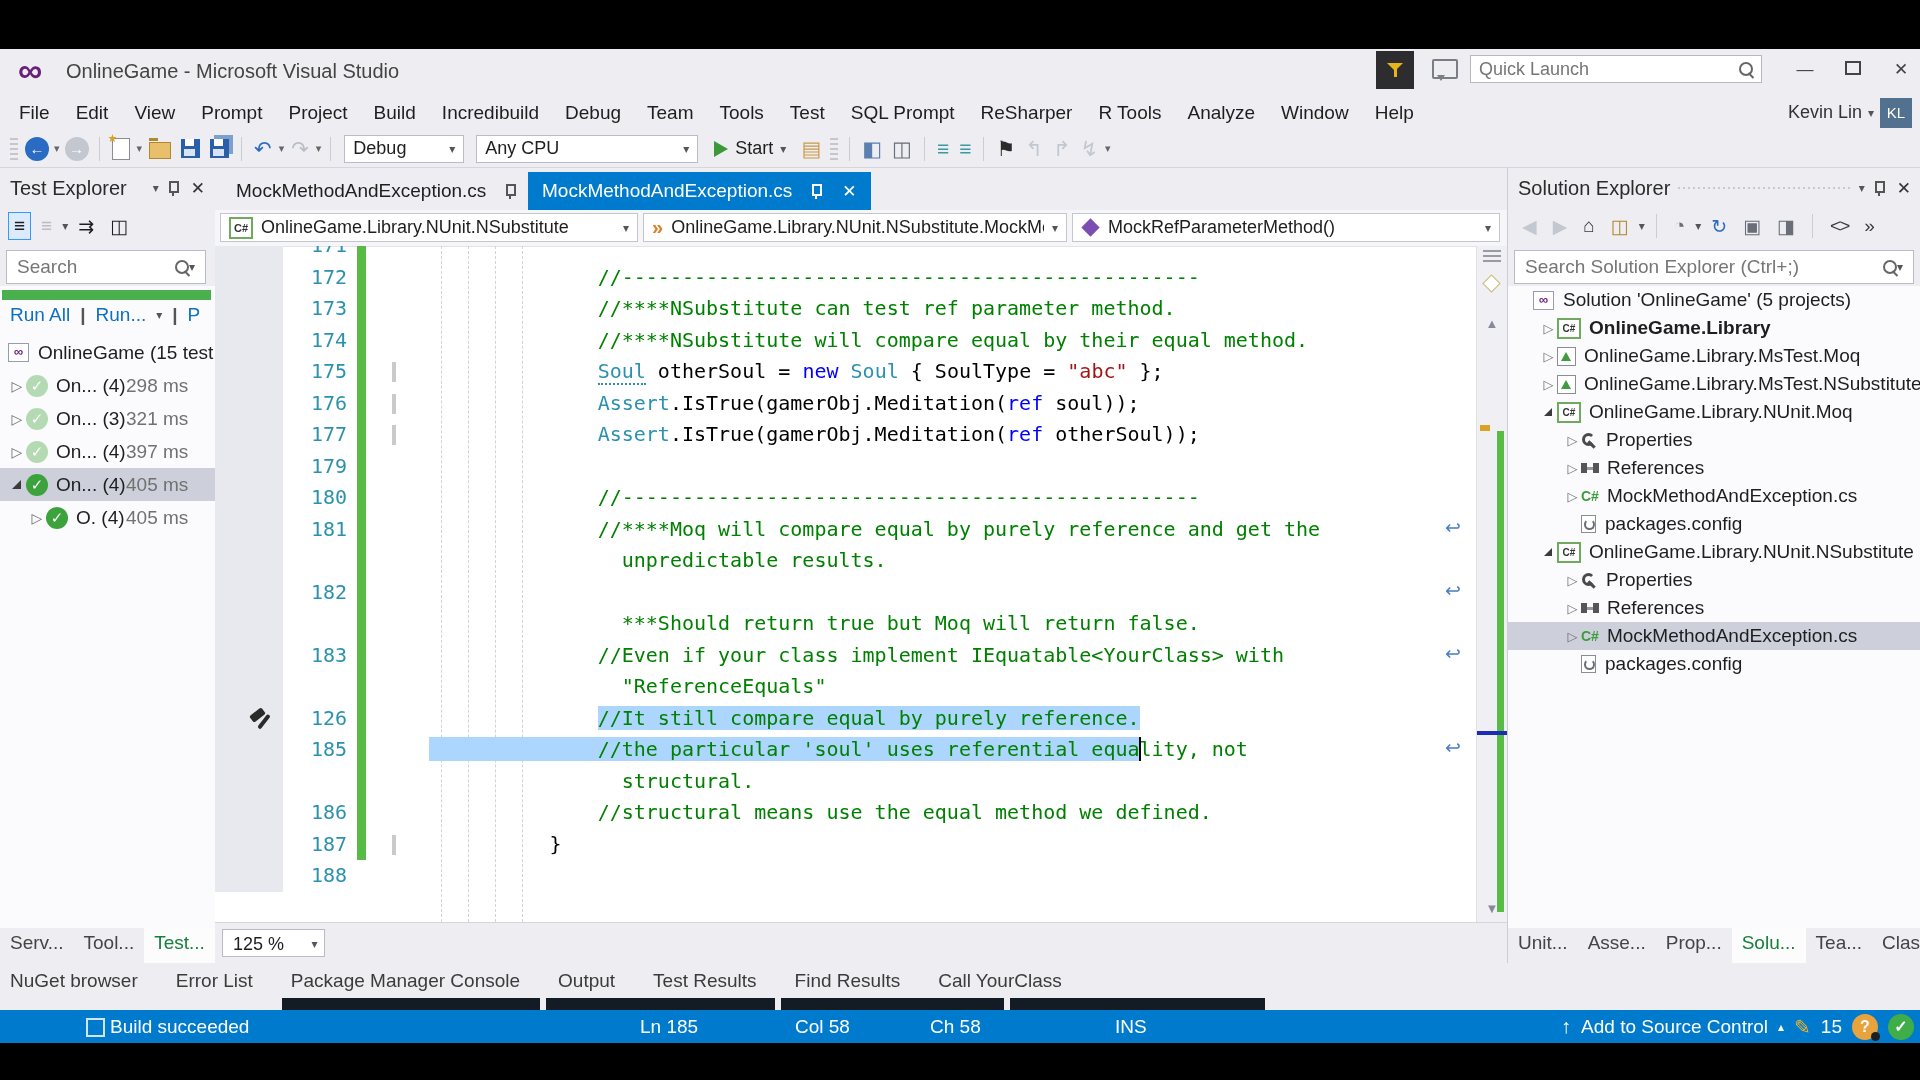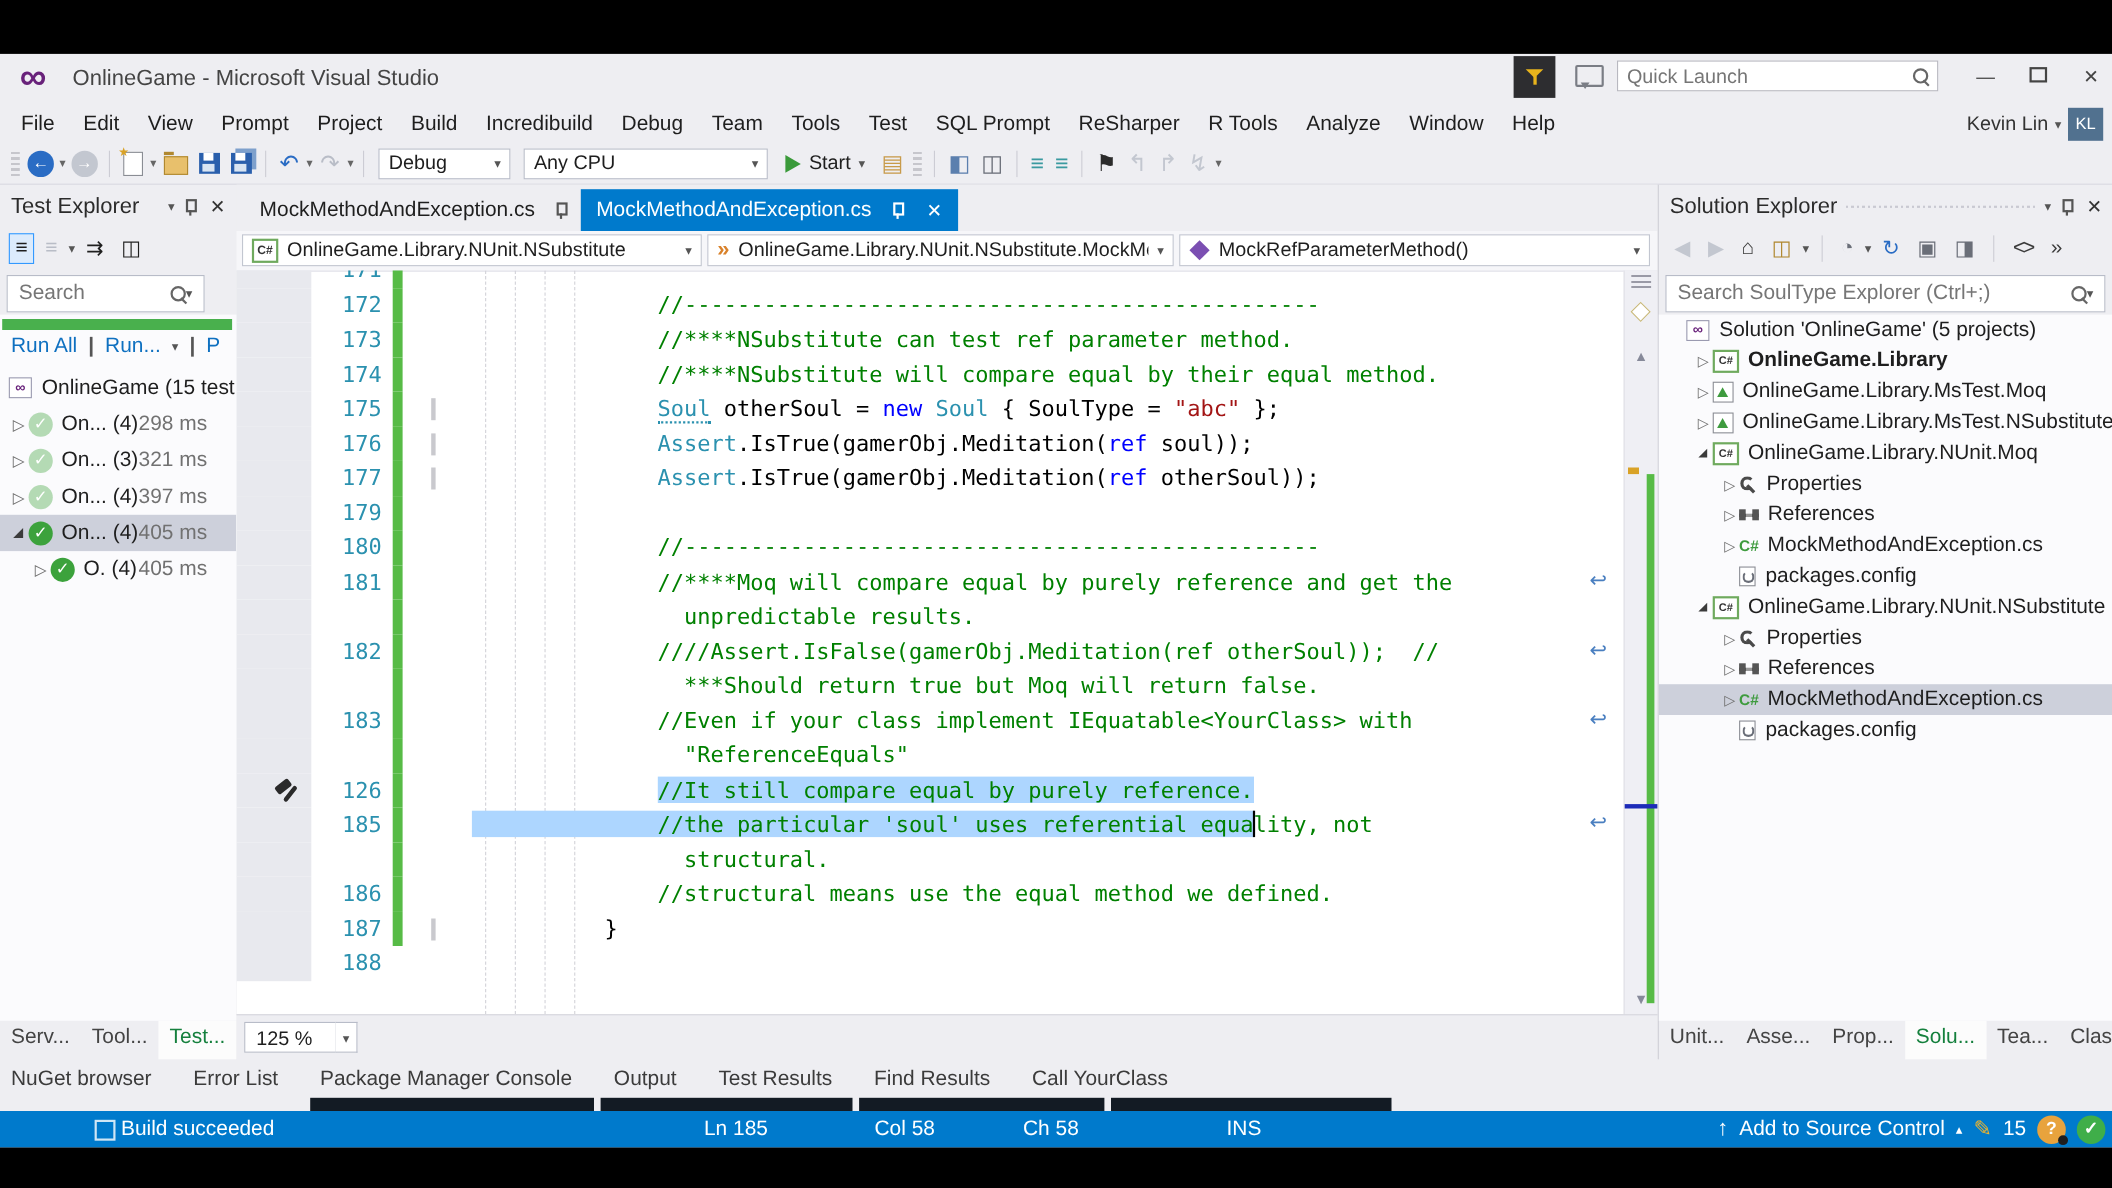--- a/index.html
+++ b/index.html
@@ -272,21 +272,21 @@
       <span class="pin"></span>
       <span class="xbtn">✕</span>
     </div>
     <div class="ptools">
           <span class="pti sel">≡</span>
           <span class="pti" style="color: rgb(185, 189, 199);">≡</span>
           <span class="caret">▾</span>
           <span class="pti">⇉</span>
           <span class="pti">◫</span>
         </div>
-    <div class="searchbox" style="left:6px;width:180px;">
+    <div class="searchbox" style="left:6px;width:200px;">
       <span class="ph">Search</span>
       <span class="mag"></span>
       <span class="caret">▾</span>
     </div>
     <div id="te-body">
       <div class="te-progress"></div>
       <div class="te-run">
         <span>Run All</span>
         <span class="sep">|</span>
         <span>Run...</span>
@@ -440,21 +440,20 @@
           <div class="crow">
             <span class="glyph"></span>
             <span class="lnum"></span>
             <span class="chbar on"></span>
             <span class="ccode"><span class="tok-com">                  unpredictable results.</span></span>
           </div>
           <div class="crow">
             <span class="glyph"></span>
             <span class="lnum">182</span>
             <span class="chbar on"></span>
-            <span class="ccode"><span class="tok-com">                ////Assert.IsFalse(gamerObj.Meditation(ref otherSoul));  //</span></span>
             <span class="warrow">↩</span>
           </div>
           <div class="crow">
             <span class="glyph"></span>
             <span class="lnum"></span>
             <span class="chbar on"></span>
             <span class="ccode"><span class="tok-com">                  ***Should return true but Moq will return false.</span></span>
           </div>
           <div class="crow">
             <span class="glyph"></span>
@@ -542,21 +541,21 @@
           <span class="pti" style="color: rgb(106, 110, 120);">◔</span>
           <span class="caret">▾</span>
           <span class="pti" style="color: rgb(42, 108, 196);">↻</span>
           <span class="pti" style="color: rgb(106, 110, 120);">▣</span>
           <span class="pti" style="color: rgb(106, 110, 120);">◨</span>
           <span class="tb-sep"></span>
           <span class="pti two" style="color: rgb(59, 59, 59);">&lt;&gt;</span>
           <span class="pti two" style="color: rgb(59, 59, 59);">››</span>
         </div>
     <div class="searchbox" style="left:6px;width:400px;">
-      <span class="ph">Search SoulType Explorer (Ctrl+;)</span>
+      <span class="ph">Search Solution Explorer (Ctrl+;)</span>
       <span class="mag"></span>
       <span class="caret">▾</span>
     </div>
     <div id="se-body">
           <div class="serow" style="padding-left: 8px;">
             <span class="se-exc"></span>
             <span class="slnicon">∞</span>
             <span class="selbl">Solution 'OnlineGame' (5 projects)</span>
           </div>
           <div class="serow bold" style="padding-left: 32px;">

